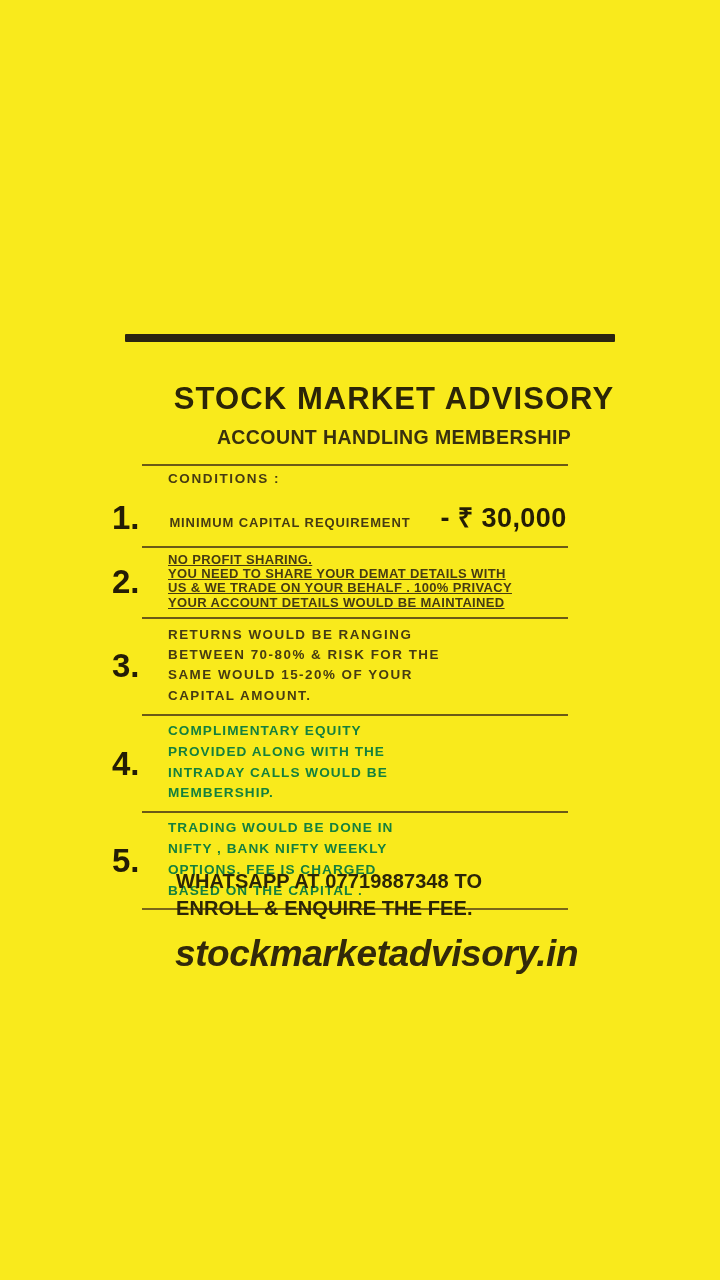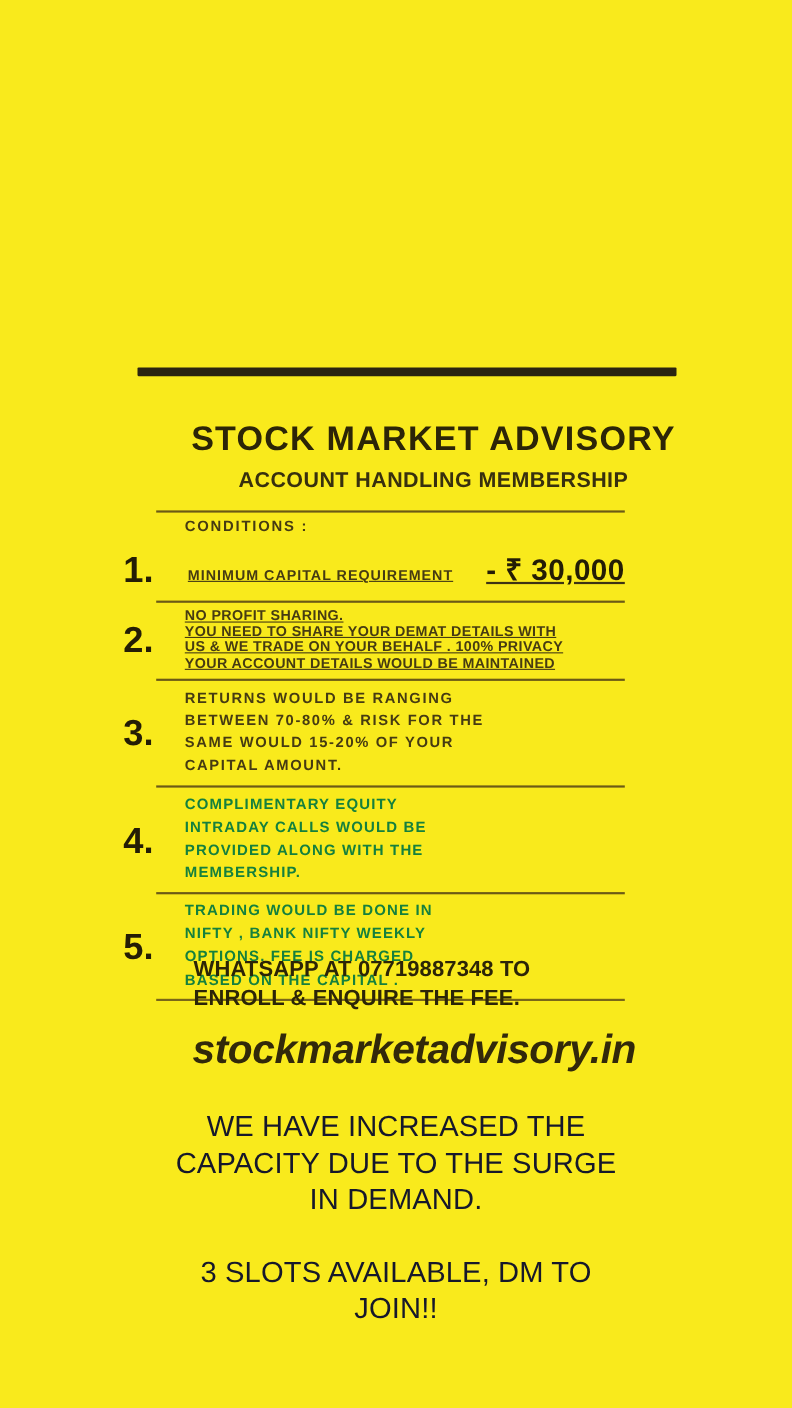--- a/index.html
+++ b/index.html
@@ -105,23 +105,22 @@
     text-align: left;
   }
   .cond-body {
     padding-left: 26px;
     flex: 1;
   }
 
   .cap-line {
     display: flex;
     align-items: baseline;
-    justify-content: flex-end;
+    justify-content: center;
     padding: 6px 0 8px 0;
-    text-decoration: underline;
   }
   .cap-label {
     font-size: 13px;
     font-weight: bold;
     letter-spacing: 0.9px;
     color: #463b12;
     white-space: nowrap;
   }
   .cap-value {
     font-size: 27px;
@@ -275,22 +274,22 @@
         </div>
       </div>
 
       <div class="rule"></div>
 
       <div class="cond-row">
         <div class="cond-num">4.</div>
         <div class="cond-body">
           <div class="med-list">
             <div class="l">COMPLIMENTARY EQUITY</div>
+            <div class="l">PROVIDED ALONG WITH THE</div>
             <div class="l">INTRADAY CALLS WOULD BE</div>
-            <div class="l">PROVIDED ALONG WITH THE</div>
             <div class="l">MEMBERSHIP.</div>
           </div>
         </div>
       </div>
 
       <div class="rule"></div>
 
       <div class="cond-row">
         <div class="cond-num">5.</div>
         <div class="cond-body">
@@ -309,22 +308,14 @@
 
     <div class="contact">
       <div class="l">WHATSAPP AT 07719887348 TO</div>
       <div class="l">ENROLL &amp; ENQUIRE THE FEE.</div>
     </div>
 
     <div class="website">stockmarketadvisory.in</div>
 
   </div>
 
-  <div class="caption">
-    <div class="cl">WE HAVE INCREASED THE</div>
-    <div class="cl">CAPACITY DUE TO THE SURGE</div>
-    <div class="cl">IN DEMAND.</div>
-    <div class="gap"></div>
-    <div class="cl">3 SLOTS AVAILABLE,  DM TO</div>
-    <div class="cl">JOIN!!</div>
-  </div>
 
 </div>
 
 </body></html>

